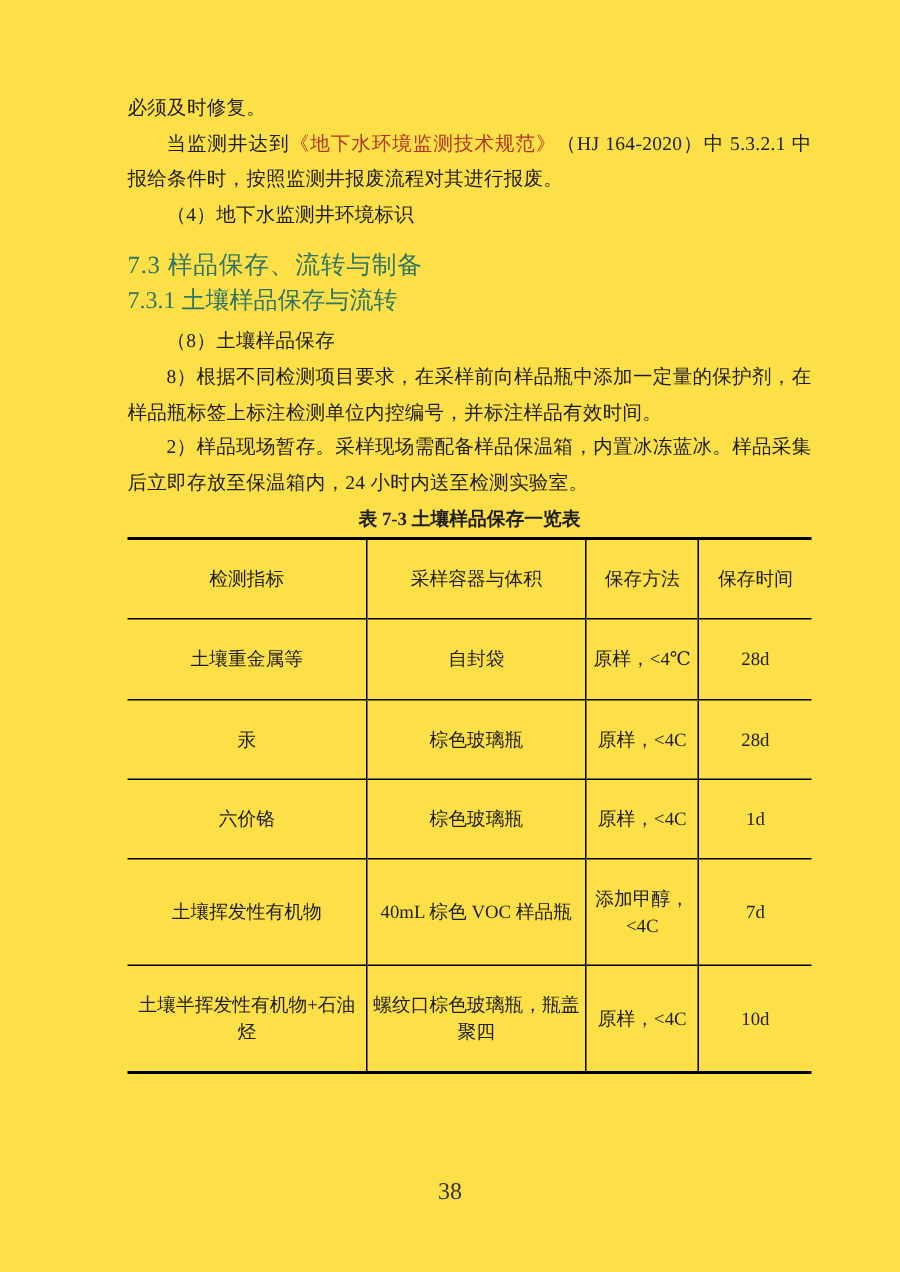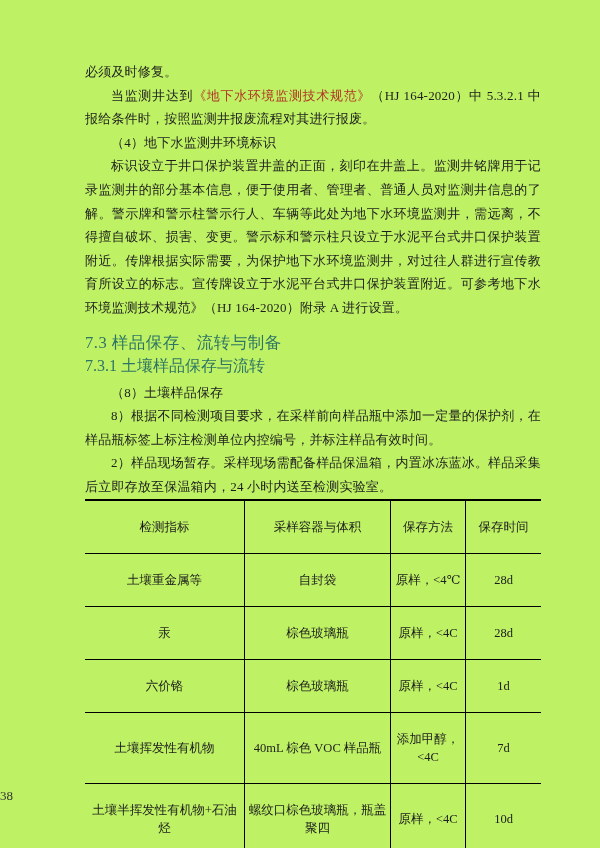--- a/index.html
+++ b/index.html
@@ -1,19 +1,19 @@
 <!DOCTYPE html>
 <html><head>
 <meta charset="utf-8">
 <style>
   html,body{margin:0;padding:0;background:#e9e9e9;}
   .page{
     position:relative;
     width:600px;height:848px;
-    background:#bef264;
+    background:#fde047;
     font-family:"Liberation Serif","DejaVu Serif",serif;
     color:#1d1d1d;
     overflow:hidden;
     box-sizing:border-box;
   }
   .content{
     position:absolute;
     left:85px;top:60px;width:456px;
   }
   .para{
@@ -64,50 +64,51 @@
   }
   table.datatable td:first-child{border-left:none;}
   table.datatable tr.head td{border-top:none;}
   col.c1{width:35%;}
   col.c2{width:32%;}
   col.c3{width:16.5%;}
   col.c4{width:16.5%;}
   .page-number{
     position:absolute;
     bottom:44px;left:0;right:0;
-    font-size:13px;
+    text-align:center;
+    font-size:16px;
     color:#333;
   }
 </style>
 </head>
 <body>
 
 <div class="page">
   <div class="content">
 
     <p class="para">必须及时修复。</p>
 
     <p class="para indent"><span>当监测井达到</span><span class="ref-red">《地下水环境监测技术规范》</span><span>（HJ 164-2020）中 5.3.2.1 中报给条件时，按照监测井报废流程对其进行报废。</span></p>
 
     <p class="para indent">（4）地下水监测井环境标识</p>
 
-    <p class="para indent">标识设立于井口保护装置井盖的正面，刻印在井盖上。监测井铭牌用于记录监测井的部分基本信息，便于使用者、管理者、普通人员对监测井信息的了解。警示牌和警示柱警示行人、车辆等此处为地下水环境监测井，需远离，不得擅自破坏、损害、变更。警示标和警示柱只设立于水泥平台式井口保护装置附近。传牌根据实际需要，为保护地下水环境监测井，对过往人群进行宣传教育所设立的标志。宣传牌设立于水泥平台式井口保护装置附近。可参考地下水环境监测技术规范》（HJ 164-2020）附录 A 进行设置。</p>
 
     <h2 class="h73">7.3 样品保存、流转与制备</h2>
 
     <h3 class="h731">7.3.1 土壤样品保存与流转</h3>
 
     <p class="para indent">（8）土壤样品保存</p>
 
 
     <p class="para indent">8）根据不同检测项目要求，在采样前向样品瓶中添加一定量的保护剂，在样品瓶标签上标注检测单位内控编号，并标注样品有效时间。</p>
 
     <p class="para indent">2）样品现场暂存。采样现场需配备样品保温箱，内置冰冻蓝冰。样品采集后立即存放至保温箱内，24 小时内送至检测实验室。</p>
 
 
+    <div class="table-caption">表 7-3  土壤样品保存一览表</div>
 
     <table class="datatable">
       <colgroup>
           <col class="c1">
           <col class="c2">
           <col class="c3">
           <col class="c4">
         </colgroup>
       <tbody>
           <tr class="head">

